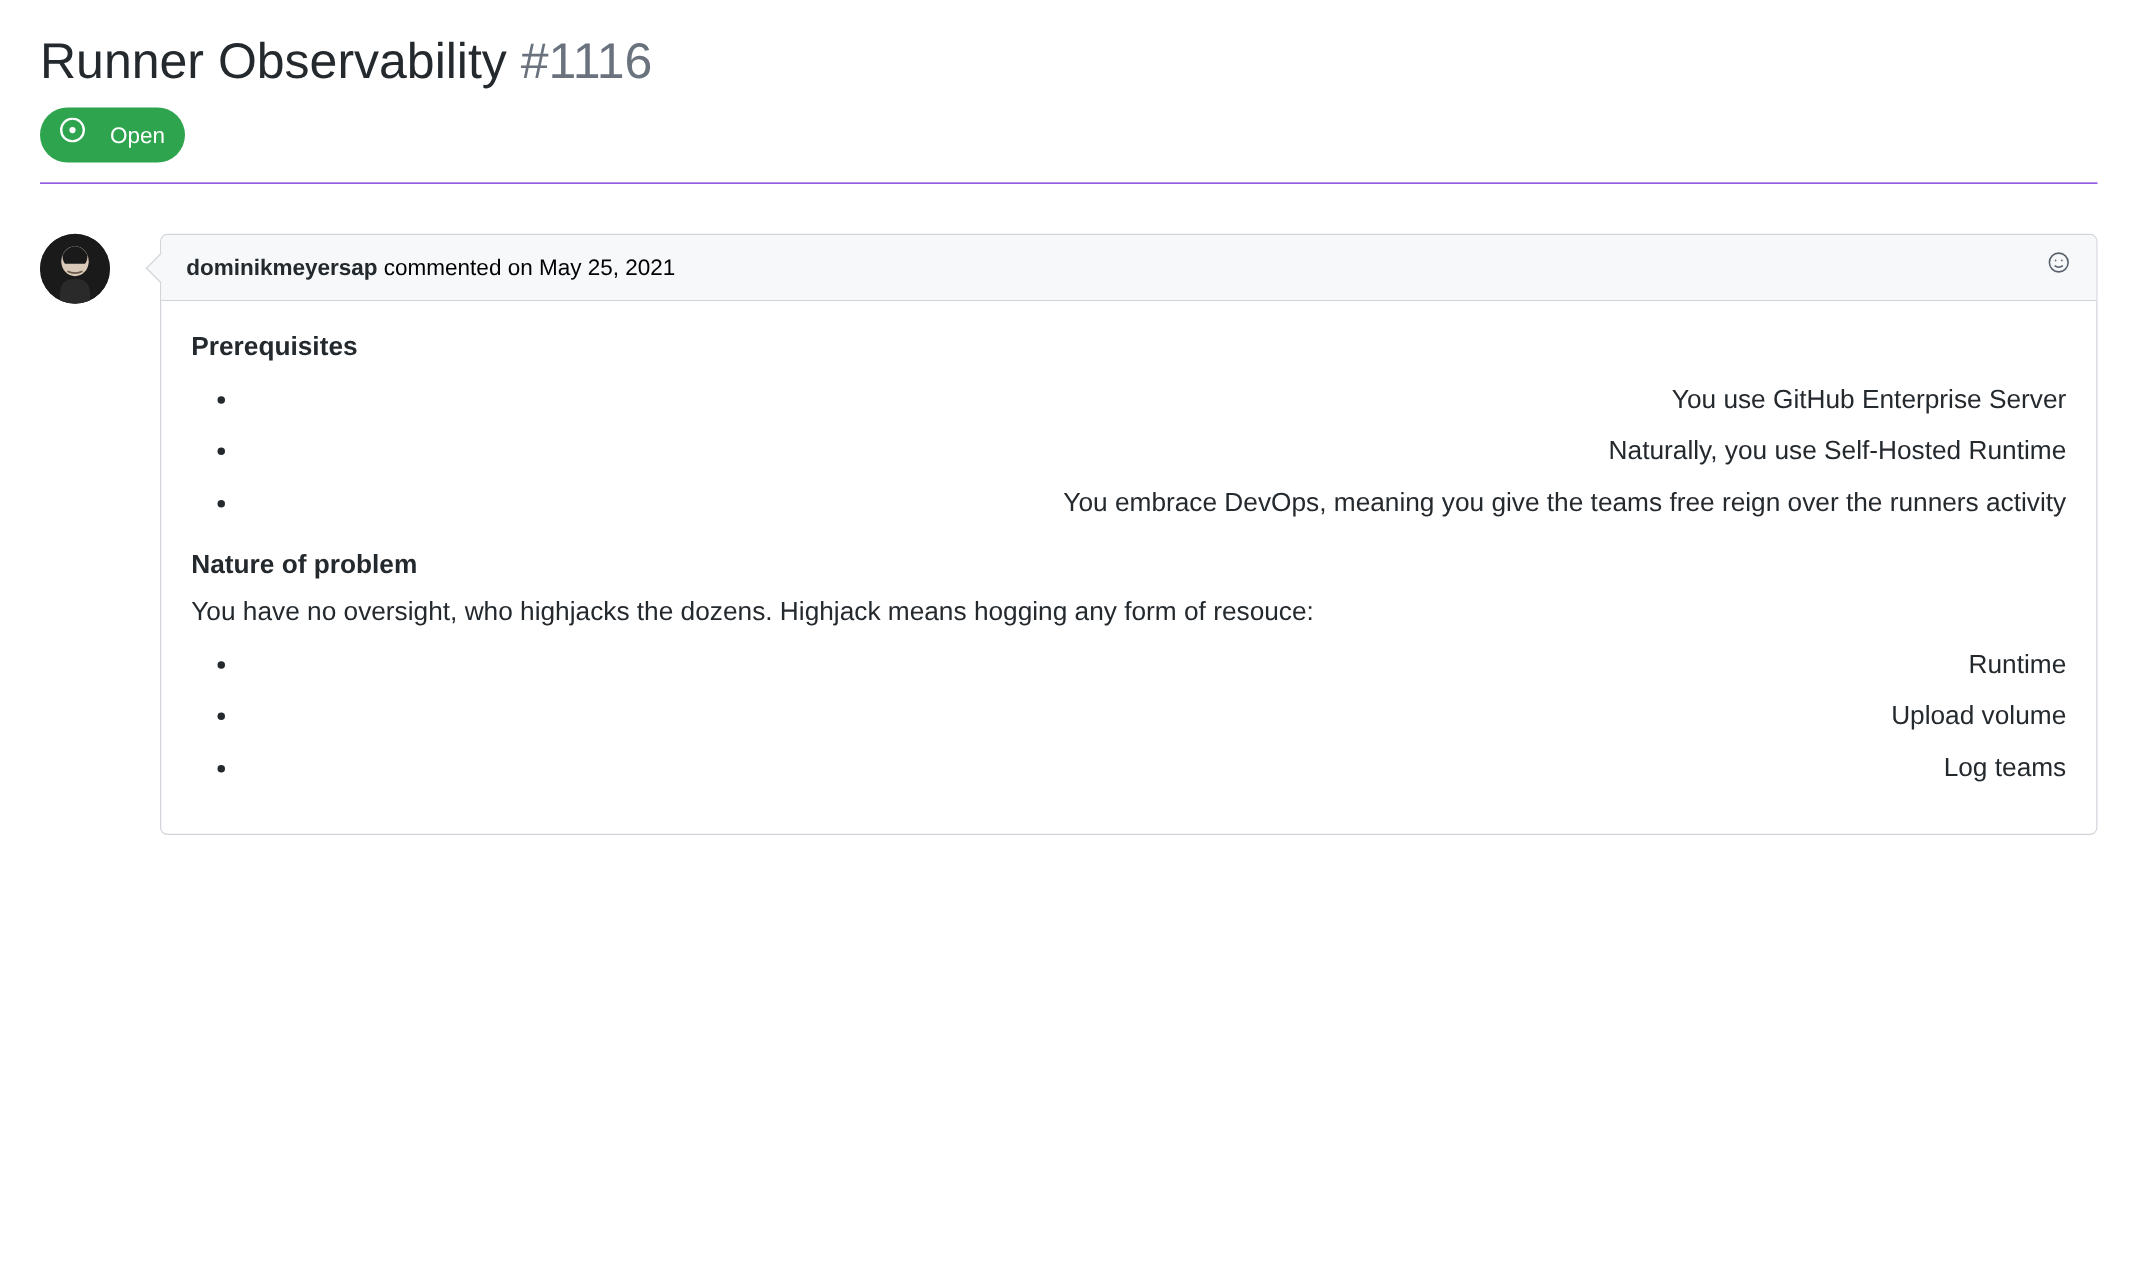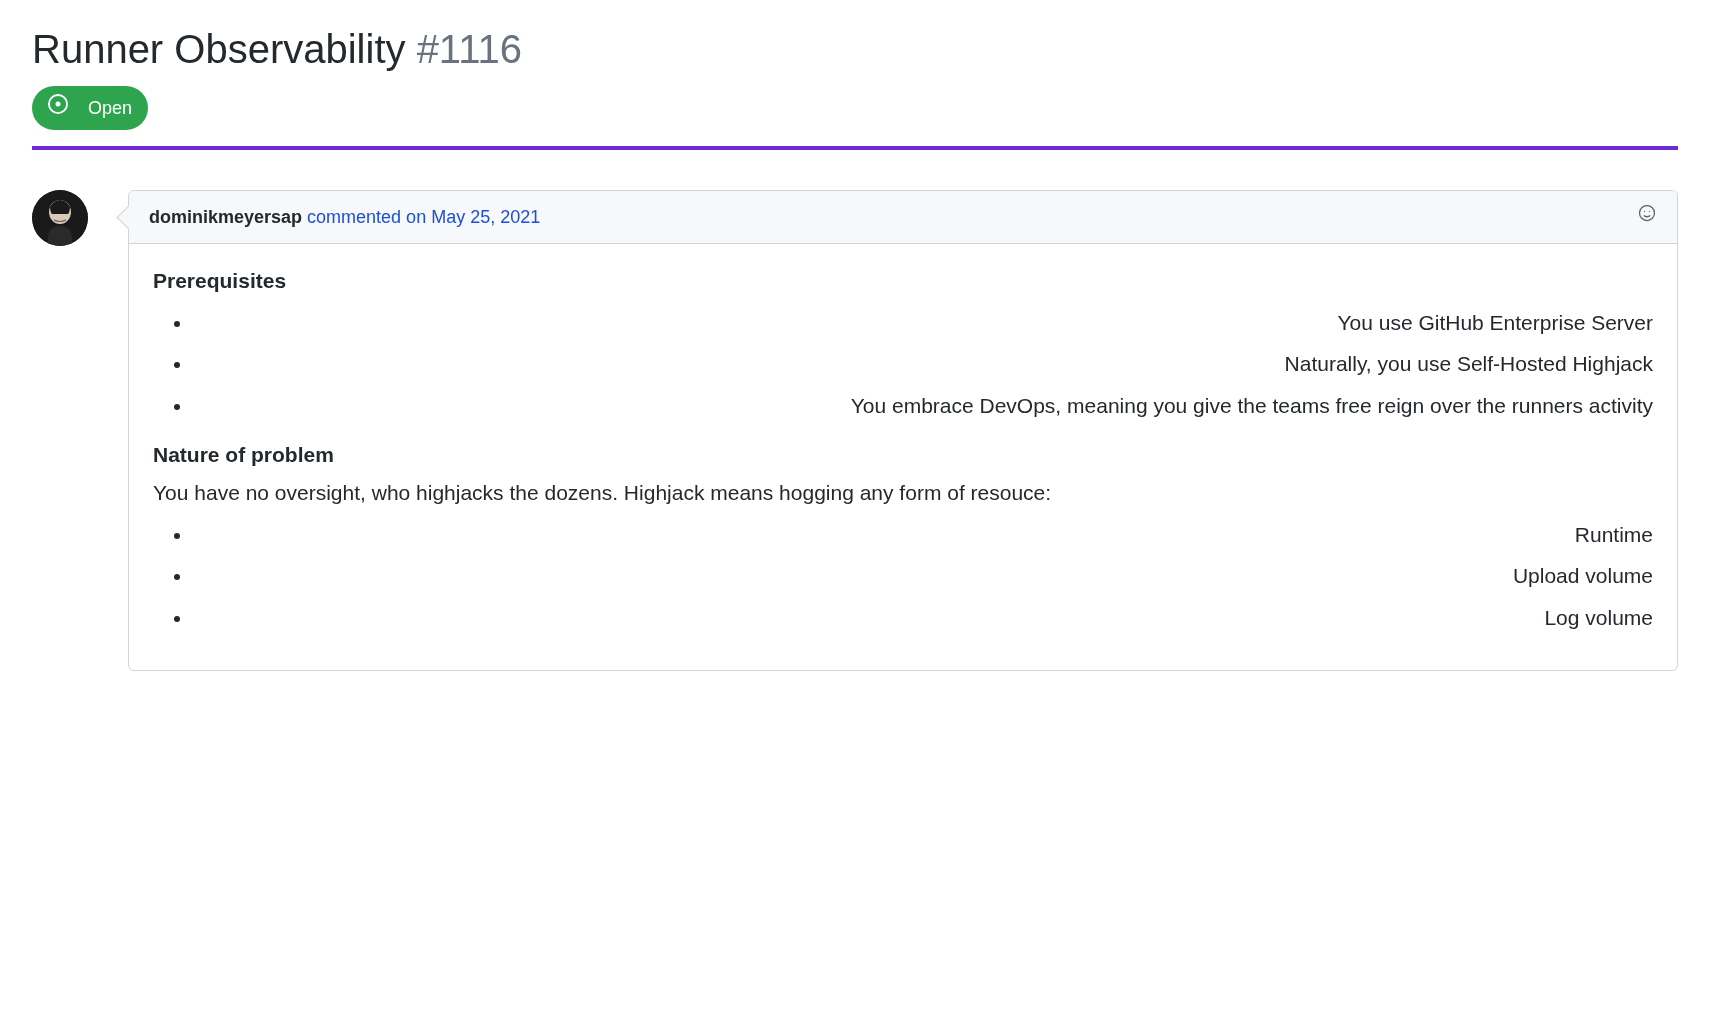--- a/index.html
+++ b/index.html
@@ -14,21 +14,21 @@
       font-size: 14px;
       line-height: 1.5;
     }
     .container {
       padding: 0 32px;
       max-width: 1710px;
     }
     .issue-header {
       padding-top: 24px;
       padding-bottom: 16px;
-      border-bottom: 4px solid #6d28d9;
+      border-bottom: 1px solid #6d28d9;
     }
     .issue-title {
       font-size: 40px;
       font-weight: 400;
       line-height: 1.25;
       margin-bottom: 12px;
       color: #24292e;
     }
     .issue-title .title-text {
       font-weight: 400;
@@ -114,21 +114,21 @@
       display: flex;
       align-items: center;
       justify-content: space-between;
       font-size: 18px;
     }
     .comment-header-left .author {
       font-weight: 600;
       color: #24292e;
     }
     .comment-header-left .commented {
-      color: #1d4ed8;
+      color: #000000;
     }
     .comment-header-right {
       display: flex;
       align-items: center;
       gap: 8px;
       color: #586069;
     }
     .smiley-icon svg {
       width: 20px;
       height: 20px;
@@ -211,26 +211,26 @@
                 <circle cx="15" cy="10" r="0.8" fill="#586069" stroke="none"></circle>
                 <path d="M8 15 Q12 18 16 15"></path>
               </svg>
           </span>
         </div>
       </div>
       <div class="comment-body">
         <div class="section-title">Prerequisites</div>
         <ul>
           <li>You use GitHub Enterprise Server</li>
-          <li>Naturally, you use Self-Hosted Highjack</li>
+          <li>Naturally, you use Self-Hosted Runtime</li>
           <li>You embrace DevOps, meaning you give the teams free reign over the runners activity</li>
         </ul>
         <div class="section-title">Nature of problem</div>
         <p>You have no oversight, who highjacks the dozens. Highjack means hogging any form of resouce:</p>
         <ul>
           <li>Runtime</li>
           <li>Upload volume</li>
-          <li>Log volume</li>
+          <li>Log teams</li>
         </ul>
       </div>
     </div>
   </div>
 </div>
 
 </body></html>

